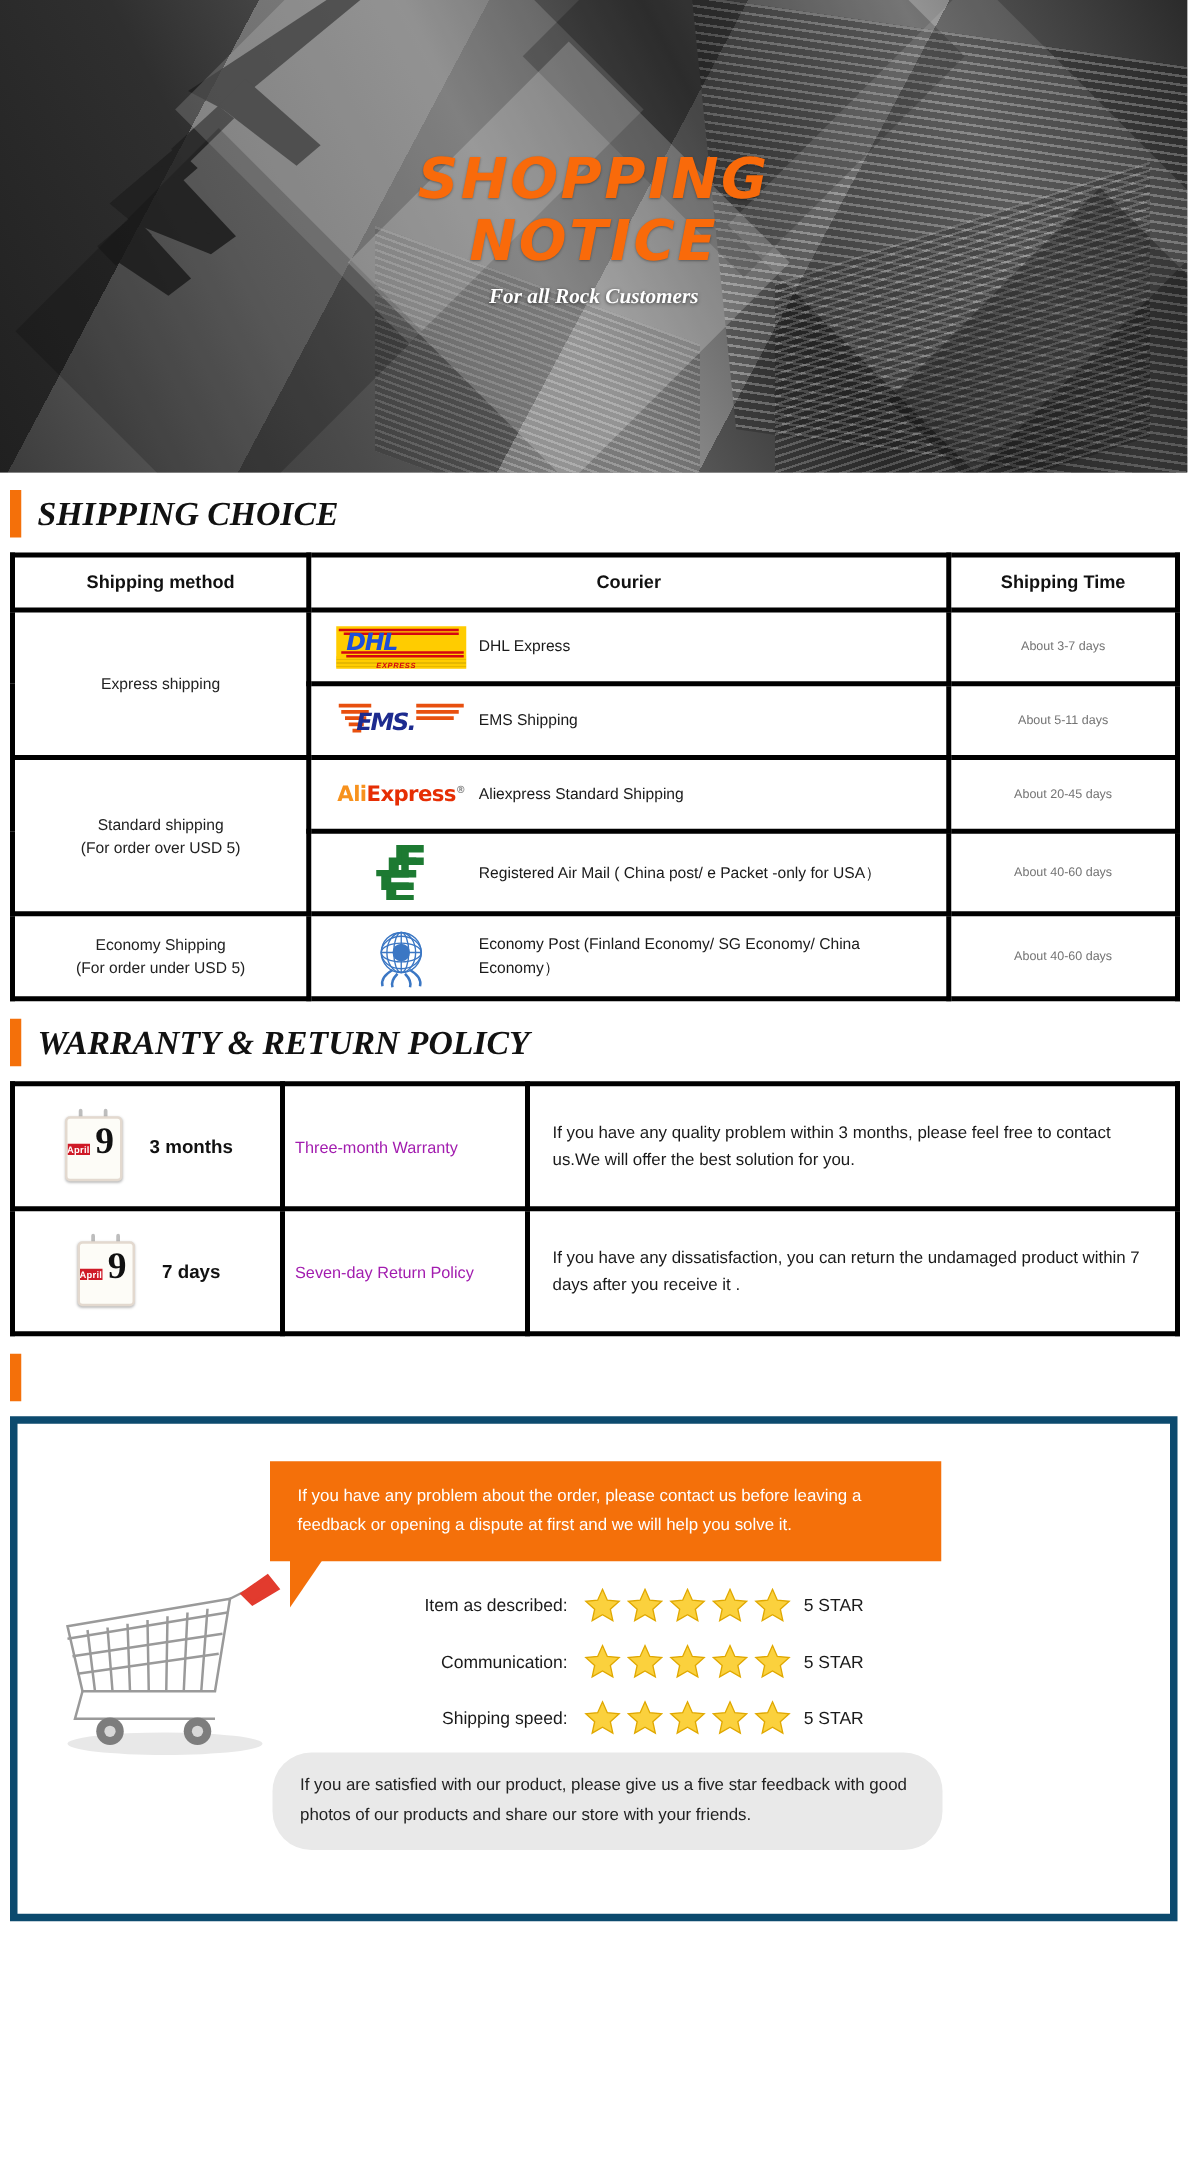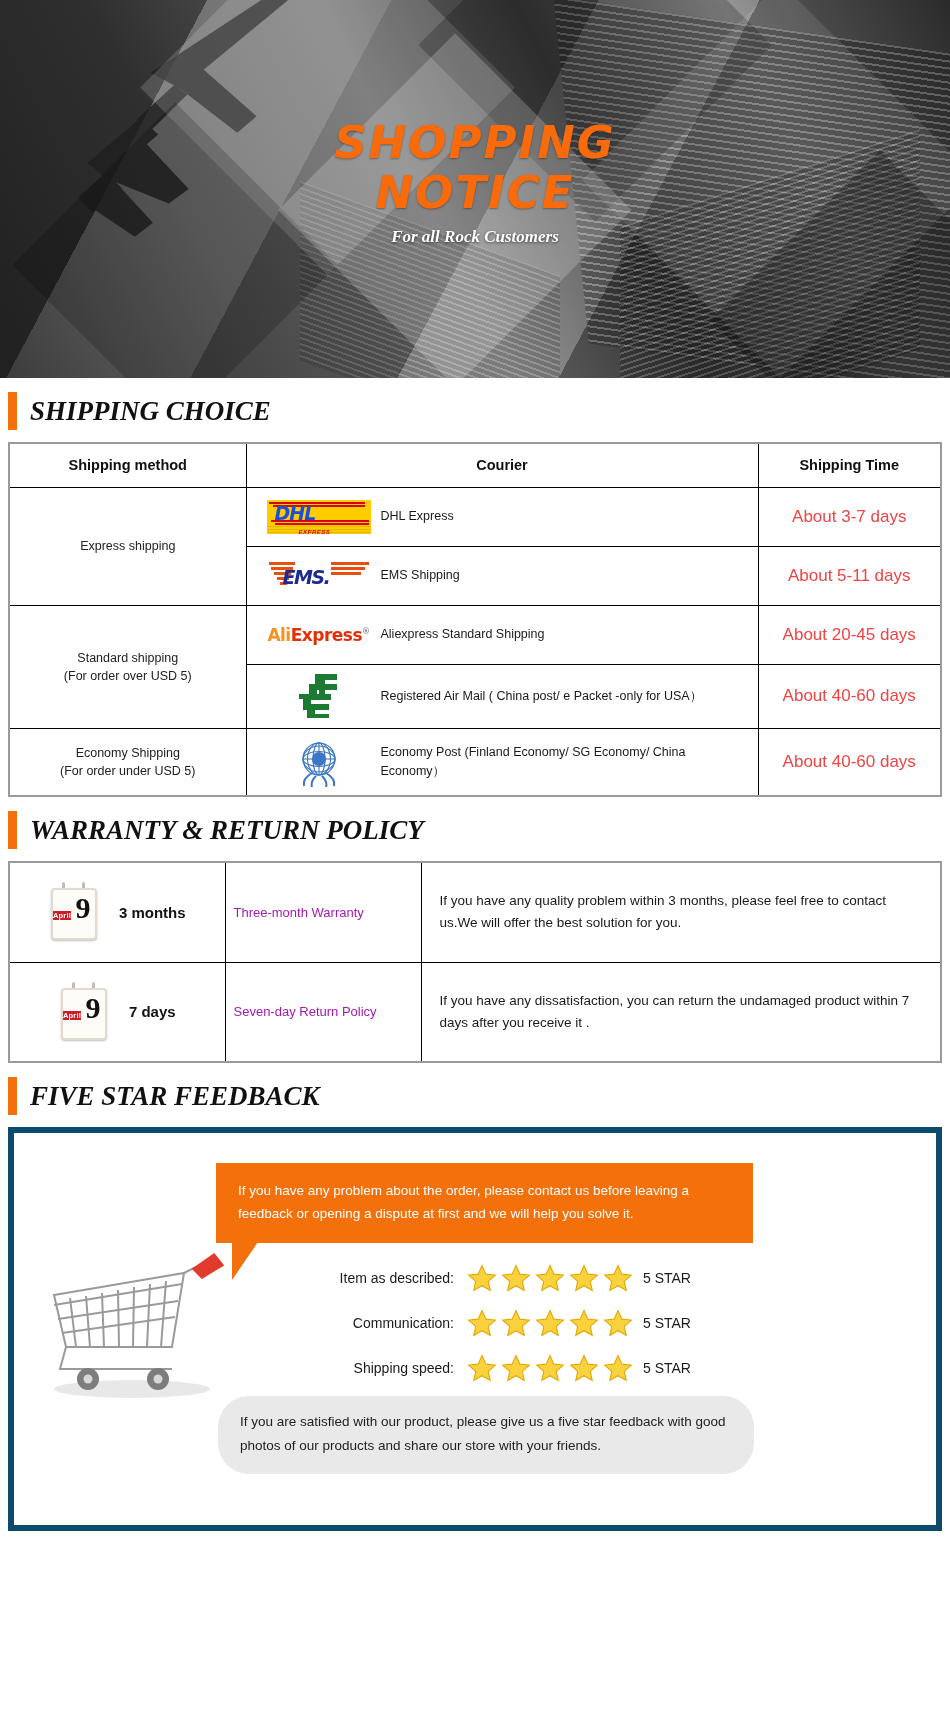--- a/index.html
+++ b/index.html
@@ -133,21 +133,21 @@
 
   
   table.grid {
     width: 934px;
     margin: 0 auto;
     border-collapse: collapse;
     border: 2px solid #9a9a9a;
     table-layout: fixed;
   }
   table.grid td, table.grid th {
-    border: 1px solid #000000;
+    border: 4px solid #000000;
     vertical-align: middle;
   }
   .ship-th {
     font-size: 14.5px;
     font-weight: bold;
     text-align: center;
     height: 44px;
     color: #111;
   }
   .col-method { width: 237px; }
@@ -174,22 +174,22 @@
     justify-content: center;
   }
   .courier-name {
     font-size: 12.5px;
     line-height: 19px;
     color: #1a1a1a;
     padding-left: 4px;
   }
   td.time {
     text-align: center;
-    font-size: 17px;
-    color: #ef4444;
+    font-size: 10px;
+    color: #737373;
   }
 
   
   .dhl {
     width: 104px; height: 34px;
     background: #ffcc00;
     position: relative;
     overflow: hidden;
   }
   .dhl-word {
@@ -577,21 +577,20 @@
         <td class="wcell2">Seven-day Return Policy</td>
         <td class="wcell3">If you have any dissatisfaction, you can return the undamaged product within 7 days after you receive it .</td>
       </tr>
     </tbody>
   </table>
 </div>
 
 <div class="section">
   <div class="sec-head">
     <div class="sec-bar"></div>
-    <div class="sec-title">FIVE STAR FEEDBACK</div>
   </div>
 
   <div class="fb-box">
 
     <div class="bubble">
       <span>If you have any problem about the order, please contact us before leaving a feedback or opening a dispute at first and we will help you solve it.</span>
       <span class="bubble-tail"></span>
     </div>
 
     <svg class="cart" viewBox="0 0 200 160">

